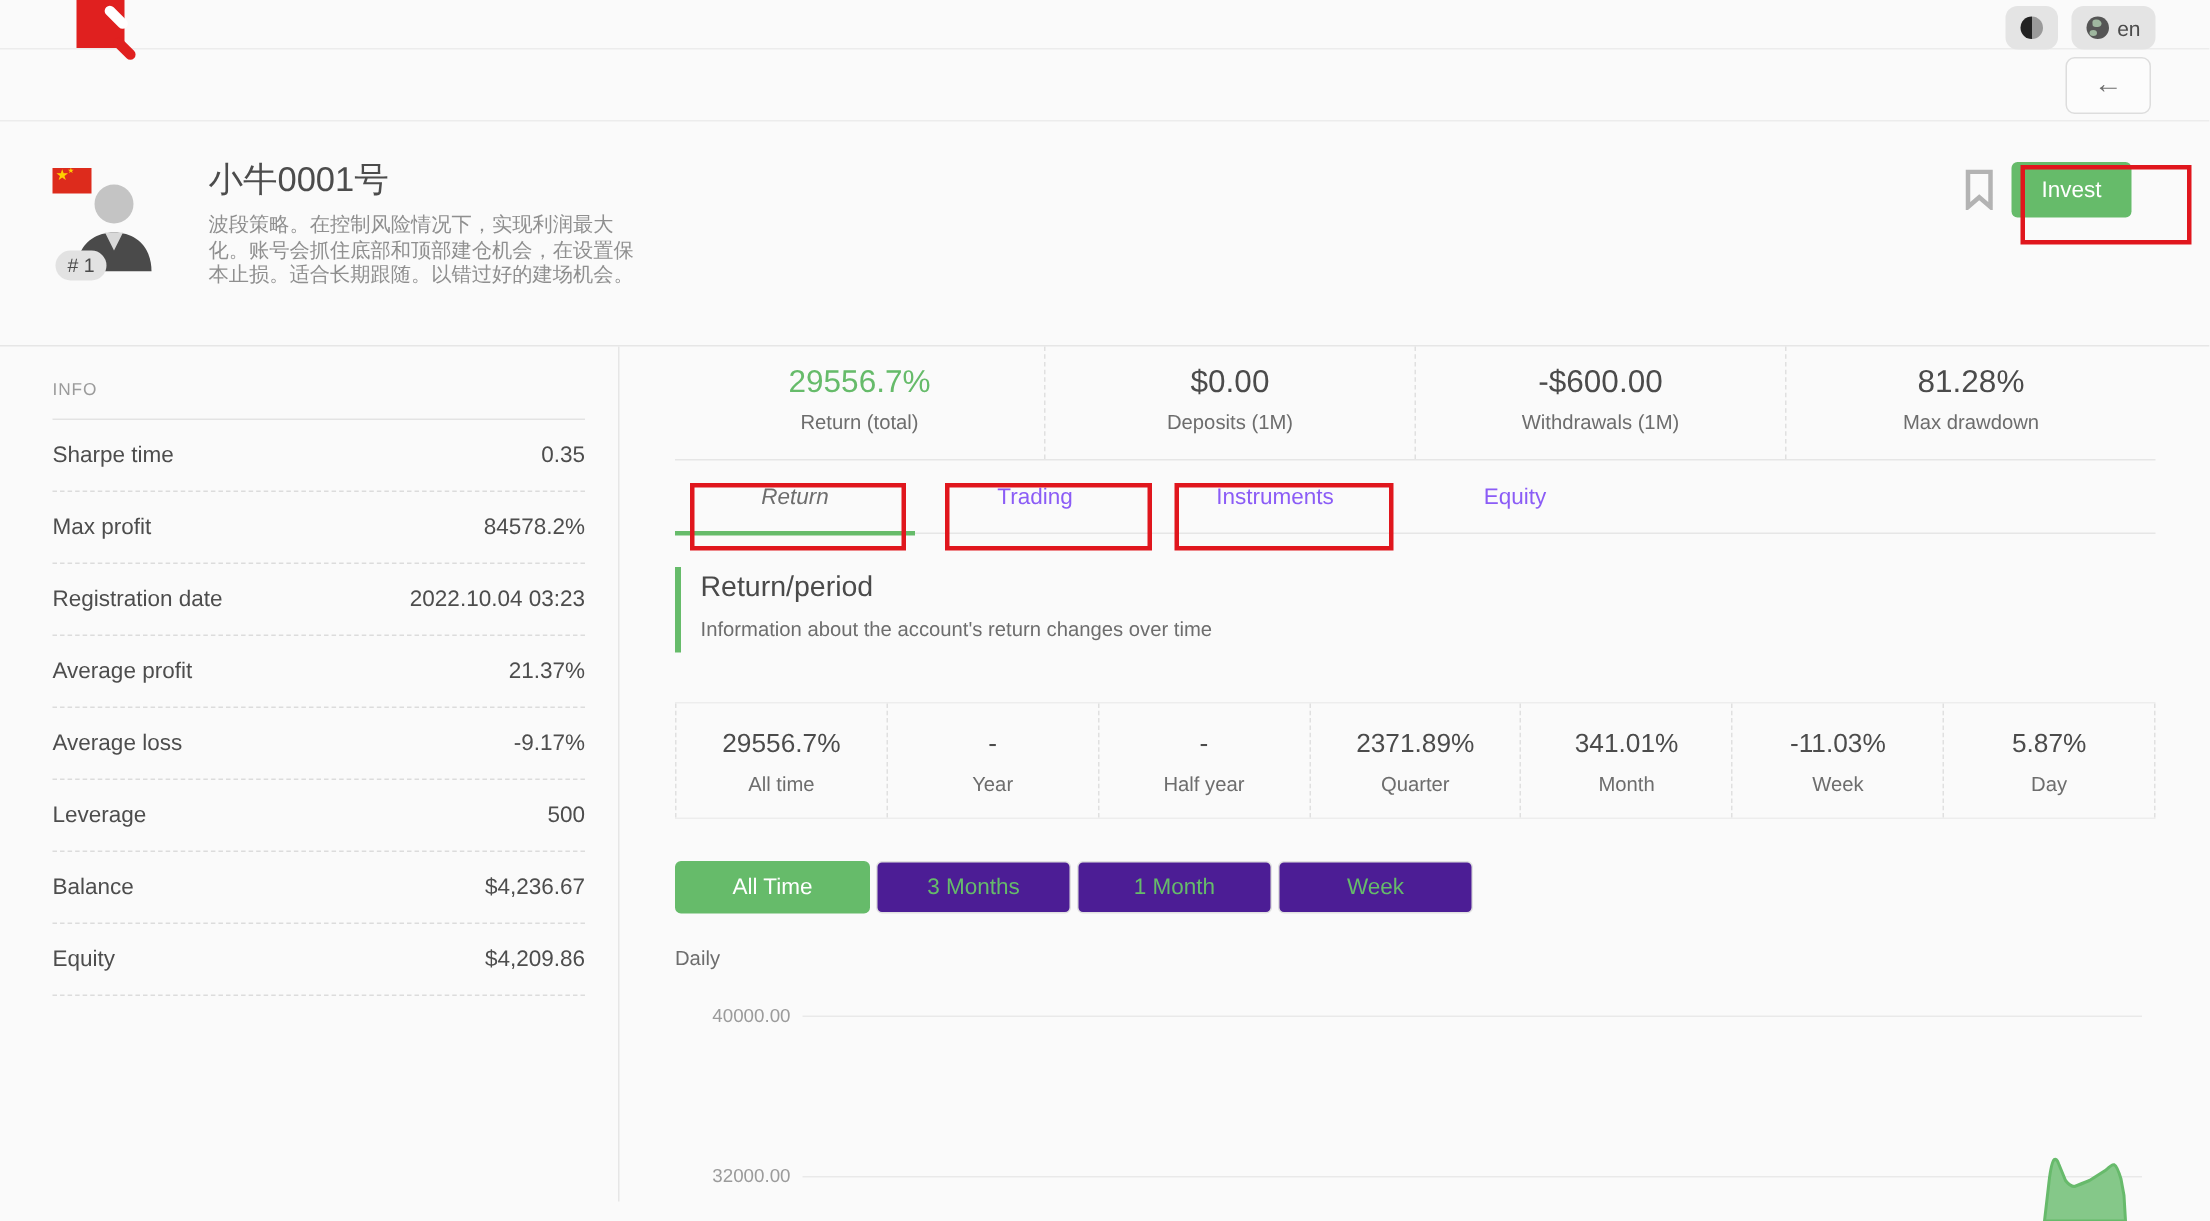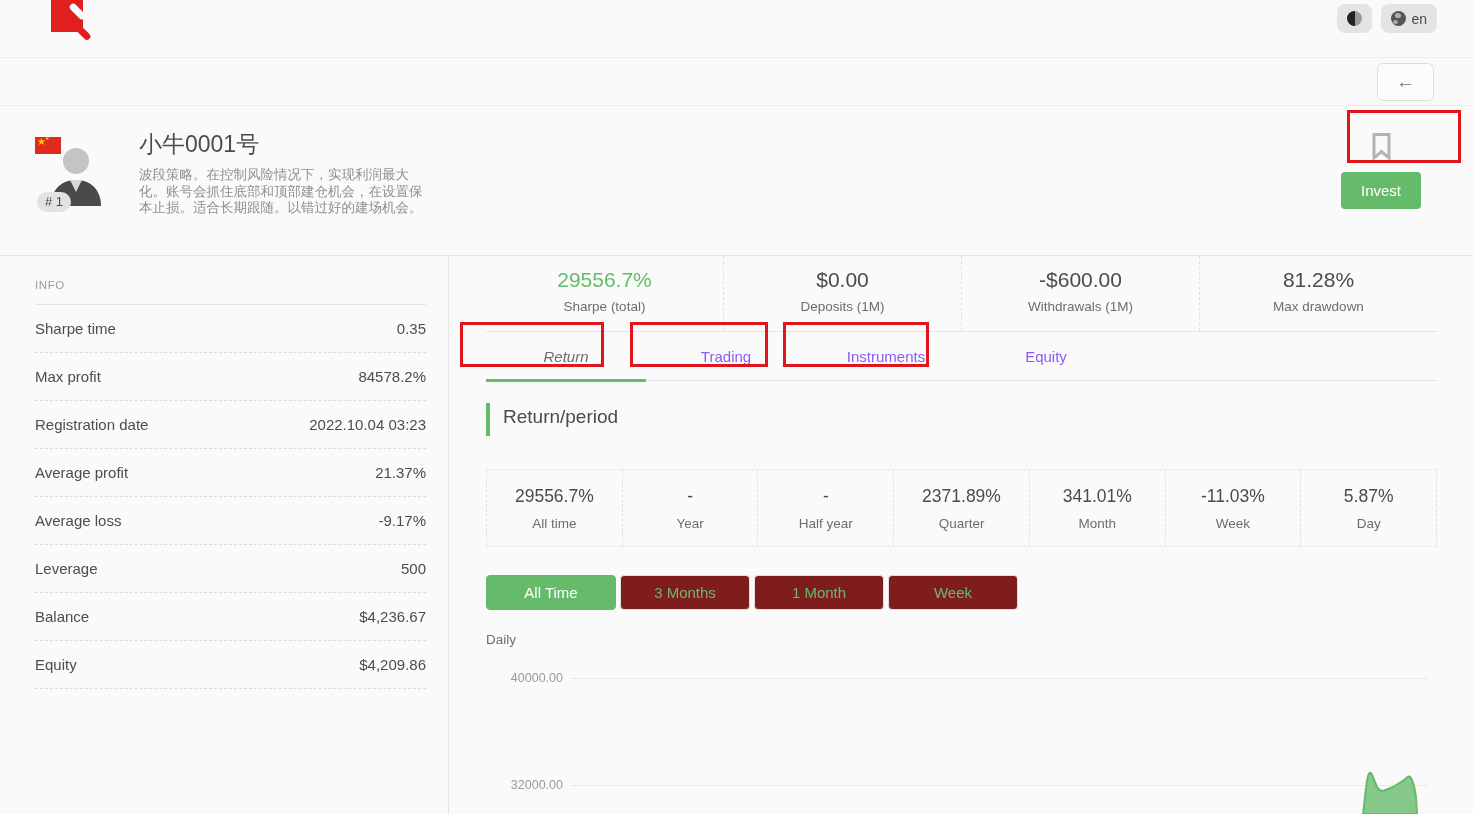--- a/index.html
+++ b/index.html
@@ -2,21 +2,21 @@
 <html><head>
 <meta charset="utf-8">
 <style>
   * { margin:0; padding:0; box-sizing:border-box; }
   html,body { width:1473px; height:814px; overflow:hidden; }
   body {
     font-family:"Liberation Sans", sans-serif;
     background:#fafafa; color:#4b4b4b; position:relative;
   }
   
-  .topbar { height:58px; border-bottom:1px solid #ececec; display:flex; align-items:flex-start; justify-content:space-between; padding:0 36px 0 51px; }
+  .topbar { height:33px; border-bottom:1px solid #ececec; display:flex; align-items:flex-start; justify-content:space-between; padding:0 36px 0 51px; }
   .logo { width:32px; height:32px; background:#e0201f; position:relative; }
   .logo .slash-white { position:absolute; width:19px; height:7px; background:#fff; border-radius:4px; transform:rotate(45deg); right:-4px; top:8px; }
   .logo .slash-red { position:absolute; width:18px; height:7px; background:#e0201f; border-radius:4px; transform:rotate(45deg); right:-9px; top:29px; }
   .topbar-right { display:flex; gap:9px; margin-top:4px; }
   .pill-btn { height:29px; background:#e4e4e4; border:none; border-radius:8px; display:flex; align-items:center; justify-content:center; gap:5px; padding:0 10px; font-size:14px; color:#4b4b4b; cursor:pointer; font-family:inherit; }
   .contrast-circle { width:15px; height:15px; border-radius:50%; background:linear-gradient(90deg,#222 50%, #9a9a9a 50%); }
   .globe { width:15px; height:15px; border-radius:50%; background:#555; position:relative; overflow:hidden; }
   .globe::after { content:""; position:absolute; left:4px; top:2px; width:6px; height:5px; background:#9fb79f; border-radius:40% 60% 50% 40%; }
   .globe::before { content:""; position:absolute; left:2px; top:9px; width:5px; height:4px; background:#9fb79f; border-radius:50%; }
 
@@ -28,27 +28,27 @@
   .profile { height:149px; display:flex; padding:18px 30px 0 35px; position:relative; }
   .avatar-wrap { position:relative; width:76px; height:96px; flex:none; }
   .avatar-svg { position:absolute; left:12px; top:22px; }
   .flag { position:absolute; left:0; top:13px; width:26px; height:17px; background:#dd2b1c; overflow:hidden; }
   .flag .star { position:absolute; left:2px; top:-1px; color:#ffd100; font-size:10px; }
   .flag .star-s { position:absolute; left:10px; top:-2px; color:#ffd100; font-size:5px; }
   .rank-badge { position:absolute; left:2px; top:68px; background:#e2e2e2; border-radius:11px; padding:2px 8px 3px; font-size:13px; color:#4b4b4b; }
   .profile-text { margin-left:28px; padding-top:5px; }
   .profile-name { font-size:23px; color:#4c4c4c; font-weight:400; }
   .profile-desc { width:286px; margin-top:7px; font-size:13.5px; line-height:16.5px; color:#8f8f8f; }
-  .profile-actions { margin-left:auto; display:flex; align-items:center; gap:12px; margin-right:22px; margin-top:9px; align-self:flex-start;flex-direction:column; }
+  .profile-actions { margin-left:auto; display:flex; align-items:center; gap:12px; margin-right:22px; margin-top:9px; align-self:flex-start; }
   .bookmark { cursor:pointer; display:block; }
   .invest-btn { width:80px; height:37px; background:#66bb6a; color:#fff; border:none; border-radius:4px; font-size:15px; cursor:pointer; font-family:inherit; }
 
   
   .main { display:flex; border-top:1px solid #e6e6e6; height:571px; }
-  .sidebar { width:449px; flex:none; border-right:1px solid #e6e6e6; padding:14px 22px 0 35px; }
+  .sidebar { width:413px; flex:none; border-right:1px solid #e6e6e6; padding:14px 22px 0 35px; }
   .info-title { font-size:11.5px; letter-spacing:.6px; color:#9b9b9b; padding:9px 0 13px; border-bottom:1px solid #e3e3e3; }
   .info-row { height:48px; display:flex; align-items:center; justify-content:space-between; border-bottom:1px dashed #dcdcdc; font-size:15px; color:#4d4d4d; }
   .info-row .lbl { color:#4d4d4d; }
   .info-row .val { color:#4d4d4d; }
 
   .content { flex:1; padding:0 36px 0 37px; position:relative; }
   .sum-row { display:flex; height:76px; border-bottom:1px solid #e6e6e6; }
   .sum-col { flex:1; text-align:center; padding-top:12px; border-right:1px dashed #e0e0e0; }
   .sum-col:last-child { border-right:none; }
   .sum-val { font-size:21px; color:#4b4b4b; }
@@ -64,21 +64,21 @@
   .section-title { font-size:19px; color:#4a4a4a; }
   .section-sub { font-size:13.5px; color:#6d6d6d; margin-top:9px; }
 
   .period-row { margin-top:33px; display:flex; height:78px; border-top:1px solid #ededed; border-bottom:1px solid #ededed; }
   .period-col { flex:1; text-align:center; padding-top:16px; border-left:1px dashed #e0e0e0; }
   .period-col:last-child { border-right:1px dashed #e0e0e0; }
   .period-val { font-size:17.5px; color:#4b4b4b; }
   .period-lbl { font-size:13.5px; color:#6d6d6d; margin-top:9px; }
 
   .range-row { margin-top:28px; display:flex; gap:4px; }
-  .range-btn { width:130px; height:35px; border-radius:4px; font-size:15px; cursor:pointer; background:#7f1d1d; border:1px solid #e0e0e0; color:#66bb6a; font-family:inherit; }
+  .range-btn { width:130px; height:35px; border-radius:4px; font-size:15px; cursor:pointer; background:#4c1d95; border:1px solid #e0e0e0; color:#66bb6a; font-family:inherit; }
   .range-btn.active { background:#66bb6a; border-color:#66bb6a; color:#fff; }
 
   .freq-lbl { margin-top:22px; font-size:13.5px; color:#6d6d6d; }
 
   .chart { position:relative; height:160px; margin-top:4px; }
   .grid-row { position:absolute; left:0; right:9px; display:flex; align-items:center; height:14px; }
   .grid-row .tick { width:77px; text-align:right; font-size:12.5px; color:#9b9b9b; flex:none; }
   .grid-row .line { flex:1; height:1px; background:#e9e9e9; margin-left:8px; }
 
   .cat-shape { position:absolute; left:1358px; top:768px; }
@@ -176,21 +176,21 @@
       <span class="lbl">Equity</span>
       <span class="val">$4,209.86</span>
     </div>
   </div>
 
   <div class="content">
 
     <div class="sum-row">
       <div class="sum-col">
         <div class="sum-val green">29556.7%</div>
-        <div class="sum-lbl">Sharpe (total)</div>
+        <div class="sum-lbl">Return (total)</div>
       </div>
       <div class="sum-col">
         <div class="sum-val">$0.00</div>
         <div class="sum-lbl">Deposits (1M)</div>
       </div>
       <div class="sum-col">
         <div class="sum-val">-$600.00</div>
         <div class="sum-lbl">Withdrawals (1M)</div>
       </div>
       <div class="sum-col">
@@ -201,20 +201,21 @@
 
     <div class="tabs">
       <div class="tab active">Return</div>
       <div class="tab">Trading</div>
       <div class="tab">Instruments</div>
       <div class="tab">Equity</div>
     </div>
 
     <div class="section-head">
       <div class="section-title">Return/period</div>
+      <div class="section-sub">Information about the account's return changes over time</div>
     </div>
 
     <div class="period-row">
       <div class="period-col">
         <div class="period-val">29556.7%</div>
         <div class="period-lbl">All time</div>
       </div>
       <div class="period-col">
         <div class="period-val">-</div>
         <div class="period-lbl">Year</div>

